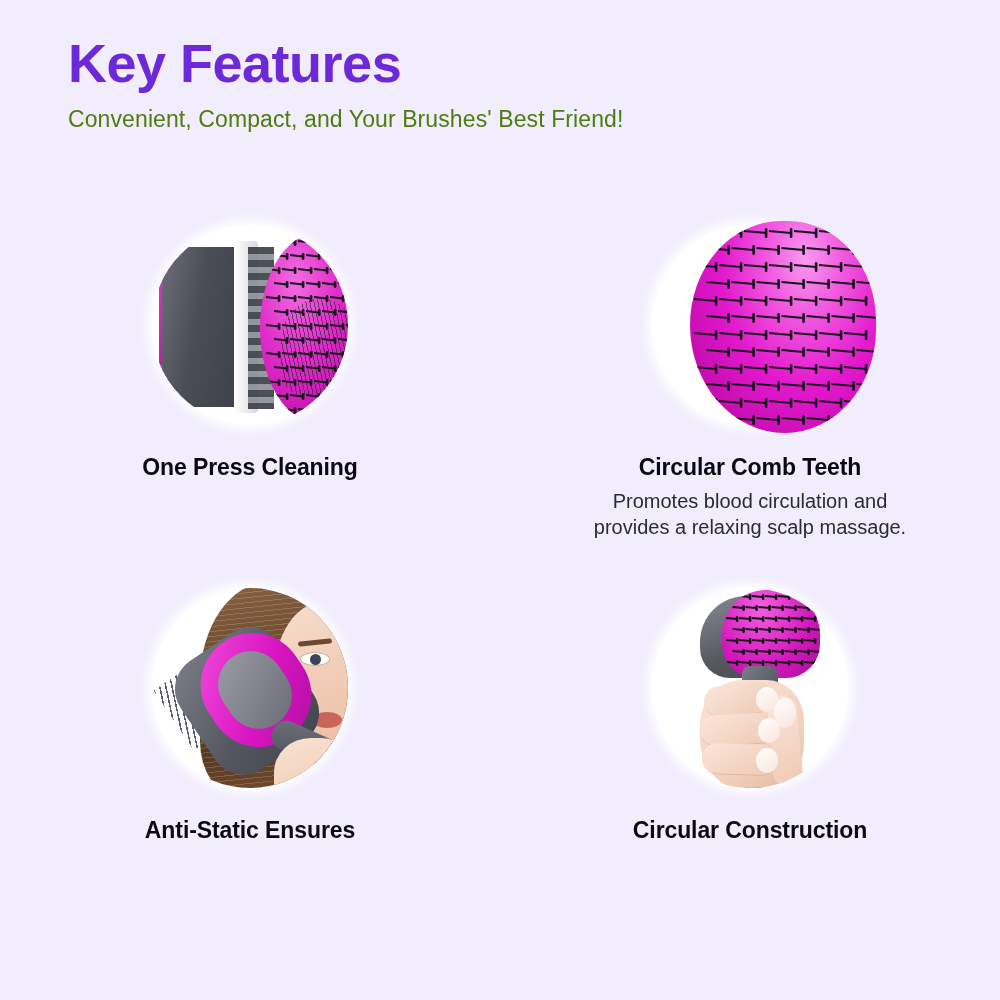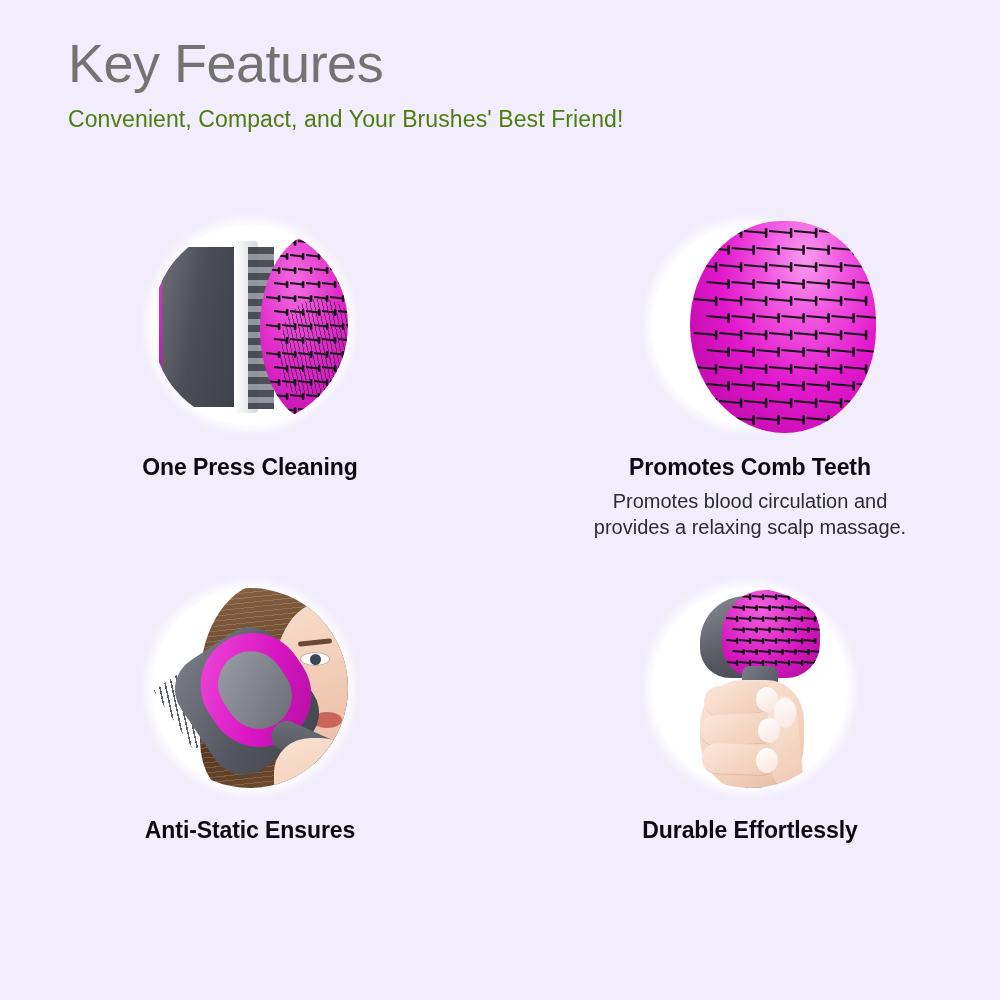--- a/index.html
+++ b/index.html
@@ -9,23 +9,23 @@
     font-family:"Liberation Sans", sans-serif;
     color:#121018;
     overflow:hidden;
     position:relative;
   }
 
   
   .header { position:absolute; left:68px; top:34px; width:860px; }
   .page-title {
     font-size:54px;
-    font-weight:normal;
+    font-weight:bold;
     letter-spacing:-0.5px;
-    color:#737373;
+    color:#6d28d9;
     line-height:1.08;
   }
   .page-subtitle {
     margin-top:14px;
     font-size:23px;
     font-weight:normal;
     color:#4d7c0f;
     letter-spacing:0.1px;
     line-height:1.2;
   }
@@ -663,21 +663,21 @@
               <line x1="116.5" y1="197" x2="138.5" y2="199" stroke="#19131c" stroke-width="2.1"></line>
               <rect x="137.3" y="194" width="2.6" height="10" rx="1.2" fill="#19131c"></rect>
               <line x1="141.5" y1="197" x2="163.5" y2="199" stroke="#19131c" stroke-width="2.1"></line>
               <rect x="162.3" y="194" width="2.6" height="10" rx="1.2" fill="#19131c"></rect>
               <line x1="166.5" y1="197" x2="188.5" y2="199" stroke="#19131c" stroke-width="2.1"></line>
               <rect x="187.3" y="194" width="2.6" height="10" rx="1.2" fill="#19131c"></rect>
             </svg>
           </div>
       </div>
     </div>
-    <div class="feature-title">Promotes Comb Teeth</div>
+    <div class="feature-title">Circular Comb Teeth</div>
     <div class="feature-desc">Promotes blood circulation and provides a relaxing scalp massage.</div>
   </div>
 
   <div class="feature">
     <div class="media">
       <div class="disc"></div>
       <div class="clip">
         <div class="i3-hair"></div>
         <div class="i3-face"></div>
         <div class="i3-brow"></div>
@@ -809,16 +809,16 @@
         <div class="i4-finger" style="left:52px;top:96px;width:70px;height:30px;transform:rotate(-6deg);"></div>
         <div class="i4-finger" style="left:48px;top:126px;width:76px;height:30px;transform:rotate(-3deg);"></div>
         <div class="i4-finger" style="left:50px;top:156px;width:74px;height:30px;transform:rotate(2deg);"></div>
         <div class="i4-finger" style="left:118px;top:108px;width:30px;height:92px;transform:rotate(-5deg);"></div>
         <div class="i4-nail" style="left:104px;top:99px;width:22px;height:25px;"></div>
         <div class="i4-nail" style="left:106px;top:130px;width:22px;height:25px;"></div>
         <div class="i4-nail" style="left:104px;top:160px;width:22px;height:25px;"></div>
         <div class="i4-nail" style="left:122px;top:110px;width:22px;height:30px;"></div>
       </div>
     </div>
-    <div class="feature-title">Durable Effortlessly</div>
+    <div class="feature-title">Circular Construction</div>
   </div>
 
 </div>
 
 </body></html>

